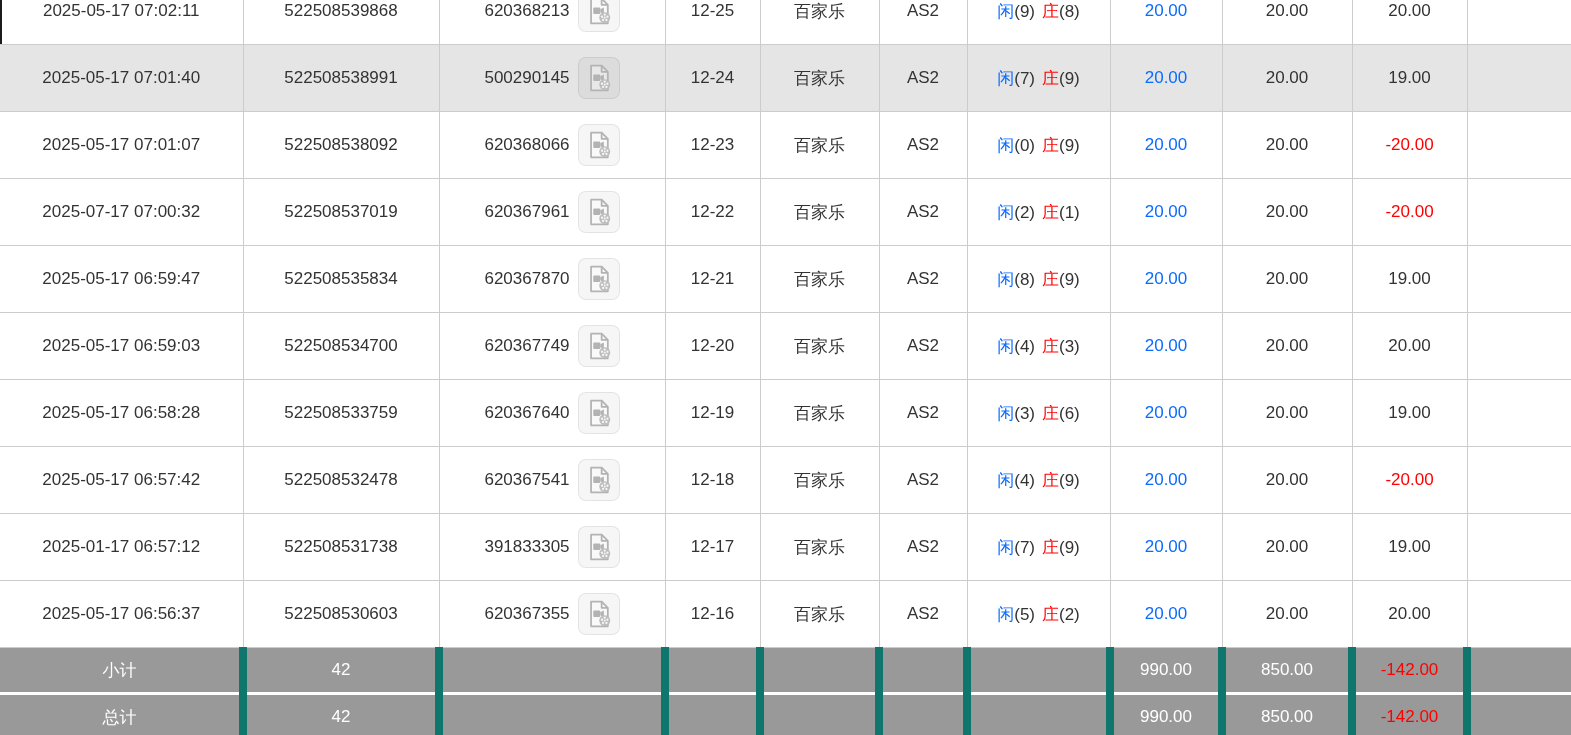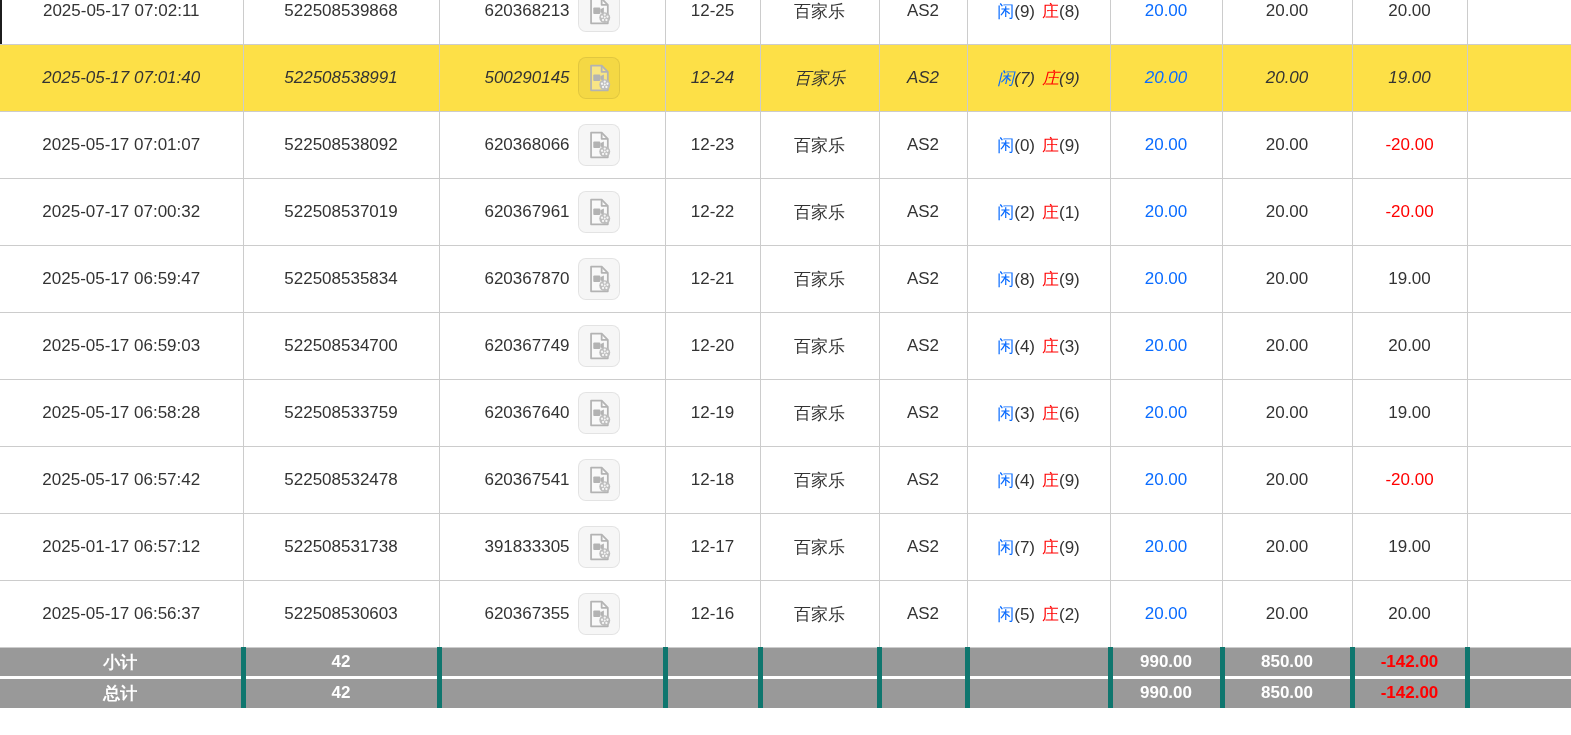--- a/index.html
+++ b/index.html
@@ -25,21 +25,21 @@
     font-size: 17px;
     color: #333;
   }
 
   td { text-align: center; vertical-align: middle; padding: 0; overflow: hidden; white-space: nowrap; }
 
   tr.data-row { height: 67px; background: #fff; }
   tr.data-row td { border: 1px solid #cccccc; }
   tr.data-row td:first-child { border-left: none; }
   tr.data-row td:last-child  { border-right: none; }
-  tr.data-row.hl td { background: #fde047; font-style: italic; }
+  tr.data-row.hl td { background: #e5e5e5; }
 
   .round-wrap { display: flex; align-items: center; justify-content: center; gap: 8px; }
 
   .video-btn {
     width: 42px; height: 42px;
     border-radius: 8px;
     border: 1px solid rgba(0,0,0,0.08);
     background: rgba(0,0,0,0.035);
     padding: 4px;
     cursor: pointer;
@@ -49,23 +49,23 @@
   .video-btn svg { display: block; }
 
   .player { color: #0a6cff; }
   .banker { color: #ff0000; margin-left: 7px; }
   .score  { color: #333; }
 
   td.link { color: #0a6cff; cursor: pointer; }
 
   .neg { color: #ff0000 !important; }
 
-  tr.total-row { height: 30px; font-weight: bold; color: #fff; }
+  tr.total-row { height: 46px; font-weight: normal; color: #fff; }
   tr.total-row td { background: #999999; border: none; }
-  tr.total-row td + td { border-left: 5px solid #0f766e; margin-top: 16px; }
+  tr.total-row td + td { border-left: 8px solid #0f766e; margin-top: 16px; }
   tr.total-row.grand td { border-top: 3px solid #fff; }
 
   
   .edge-line {
     position: absolute; left: 0; top: 0;
     width: 2px; height: 44px;
     background: #1c1c1c;
     z-index: 5;
   }
 </style>

